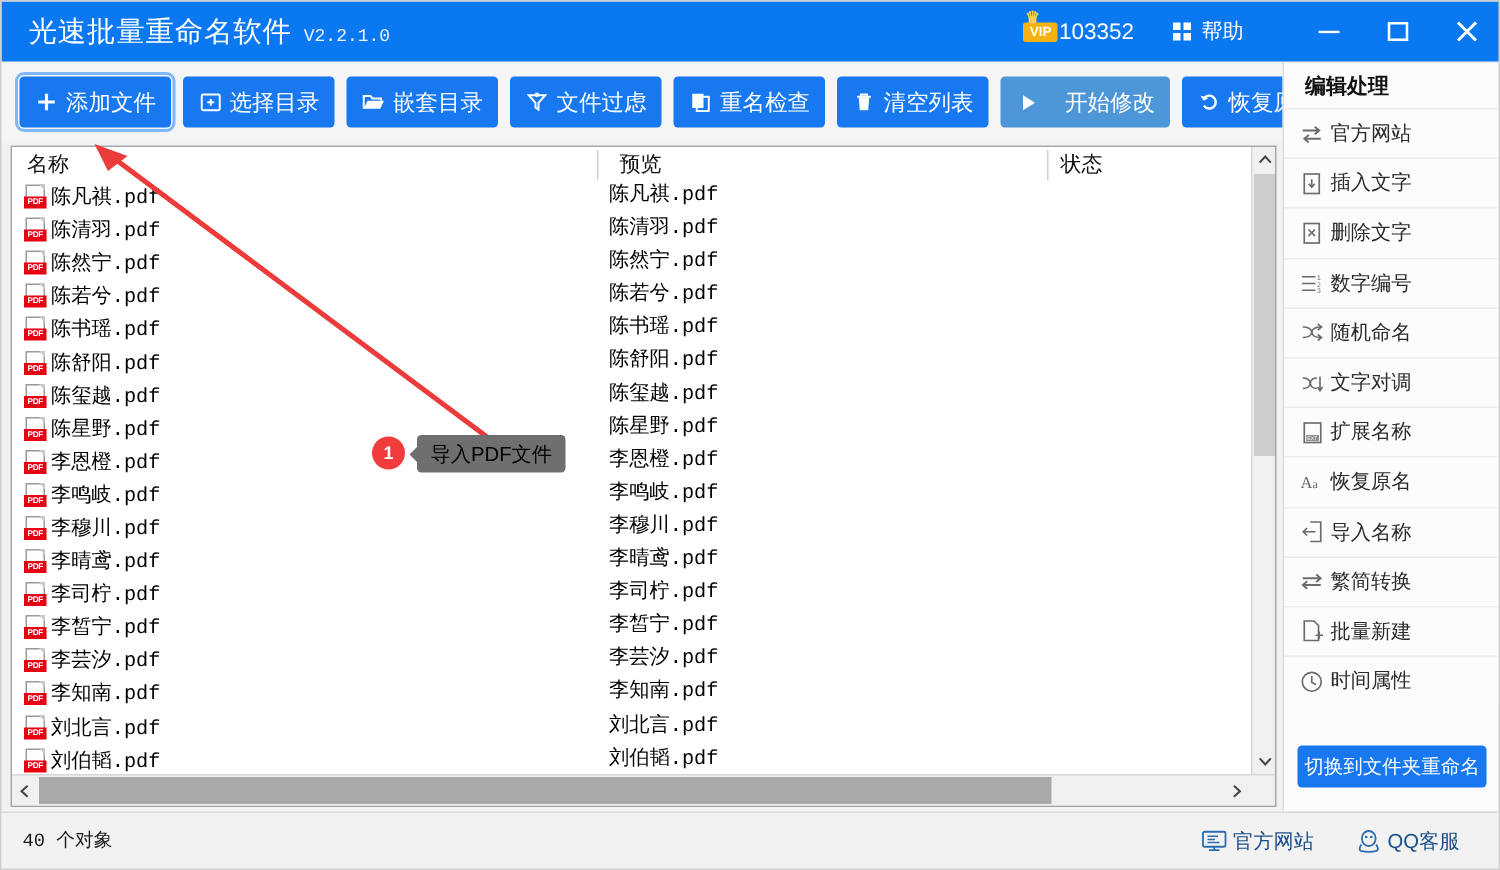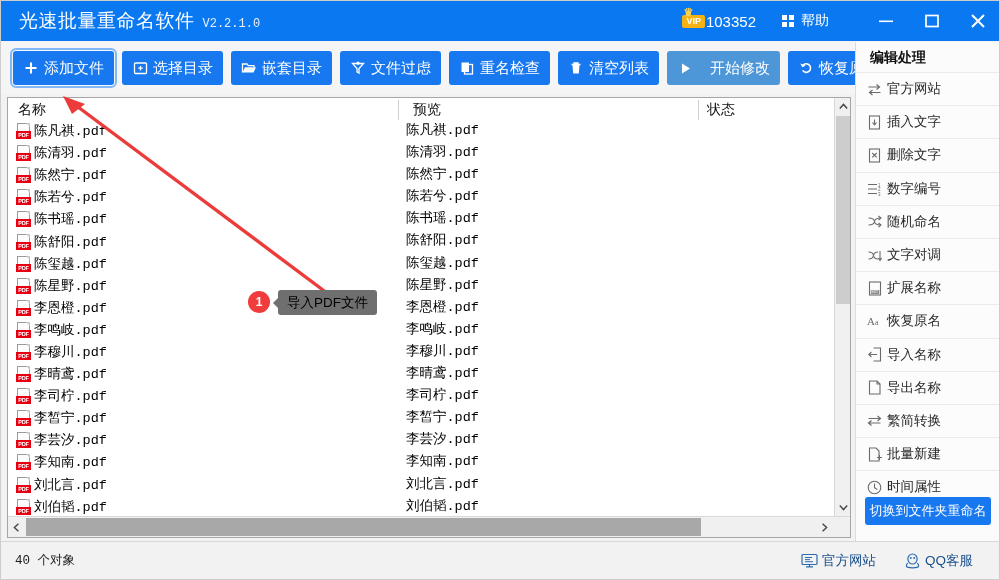--- a/index.html
+++ b/index.html
@@ -809,29 +809,20 @@
           <span class="ricon">
             <svg width="14" height="15" viewBox="0 0 14 15">
               <path d="M5.5 1 H12.5 V14 H5.5" fill="none" stroke="#6b6b6b" stroke-width="1.1"></path>
               <path d="M9 7.5 H1 M3.4 5 L0.8 7.5 L3.4 10" stroke="#6b6b6b" stroke-width="1.1" fill="none"></path>
             </svg>
           </span>
           <span>导入名称</span>
         </div>
         <div class="rp-item">
           <span class="ricon">
-            <svg width="14" height="15" viewBox="0 0 14 15">
-              <path d="M1.5 1 H9 L12 4 V14 H1.5 Z" fill="none" stroke="#6b6b6b" stroke-width="1.1"></path>
-              <path d="M9 1 V4 H12" fill="none" stroke="#6b6b6b" stroke-width="1.1"></path>
-            </svg>
-          </span>
-          <span>导出名称</span>
-        </div>
-        <div class="rp-item">
-          <span class="ricon">
             <svg width="15" height="13" viewBox="0 0 15 13">
               <path d="M1.5 4.5 H13 M10.5 2 L13.5 4.5 L10.5 7" stroke="#6b6b6b" stroke-width="1.2" fill="none"></path>
               <path d="M13.5 9 H2 M4.5 6.5 L1.5 9 L4.5 11.5" stroke="#6b6b6b" stroke-width="1.2" fill="none"></path>
             </svg>
           </span>
           <span>繁简转换</span>
         </div>
         <div class="rp-item">
           <span class="ricon">
             <svg width="14" height="15" viewBox="0 0 14 15">

